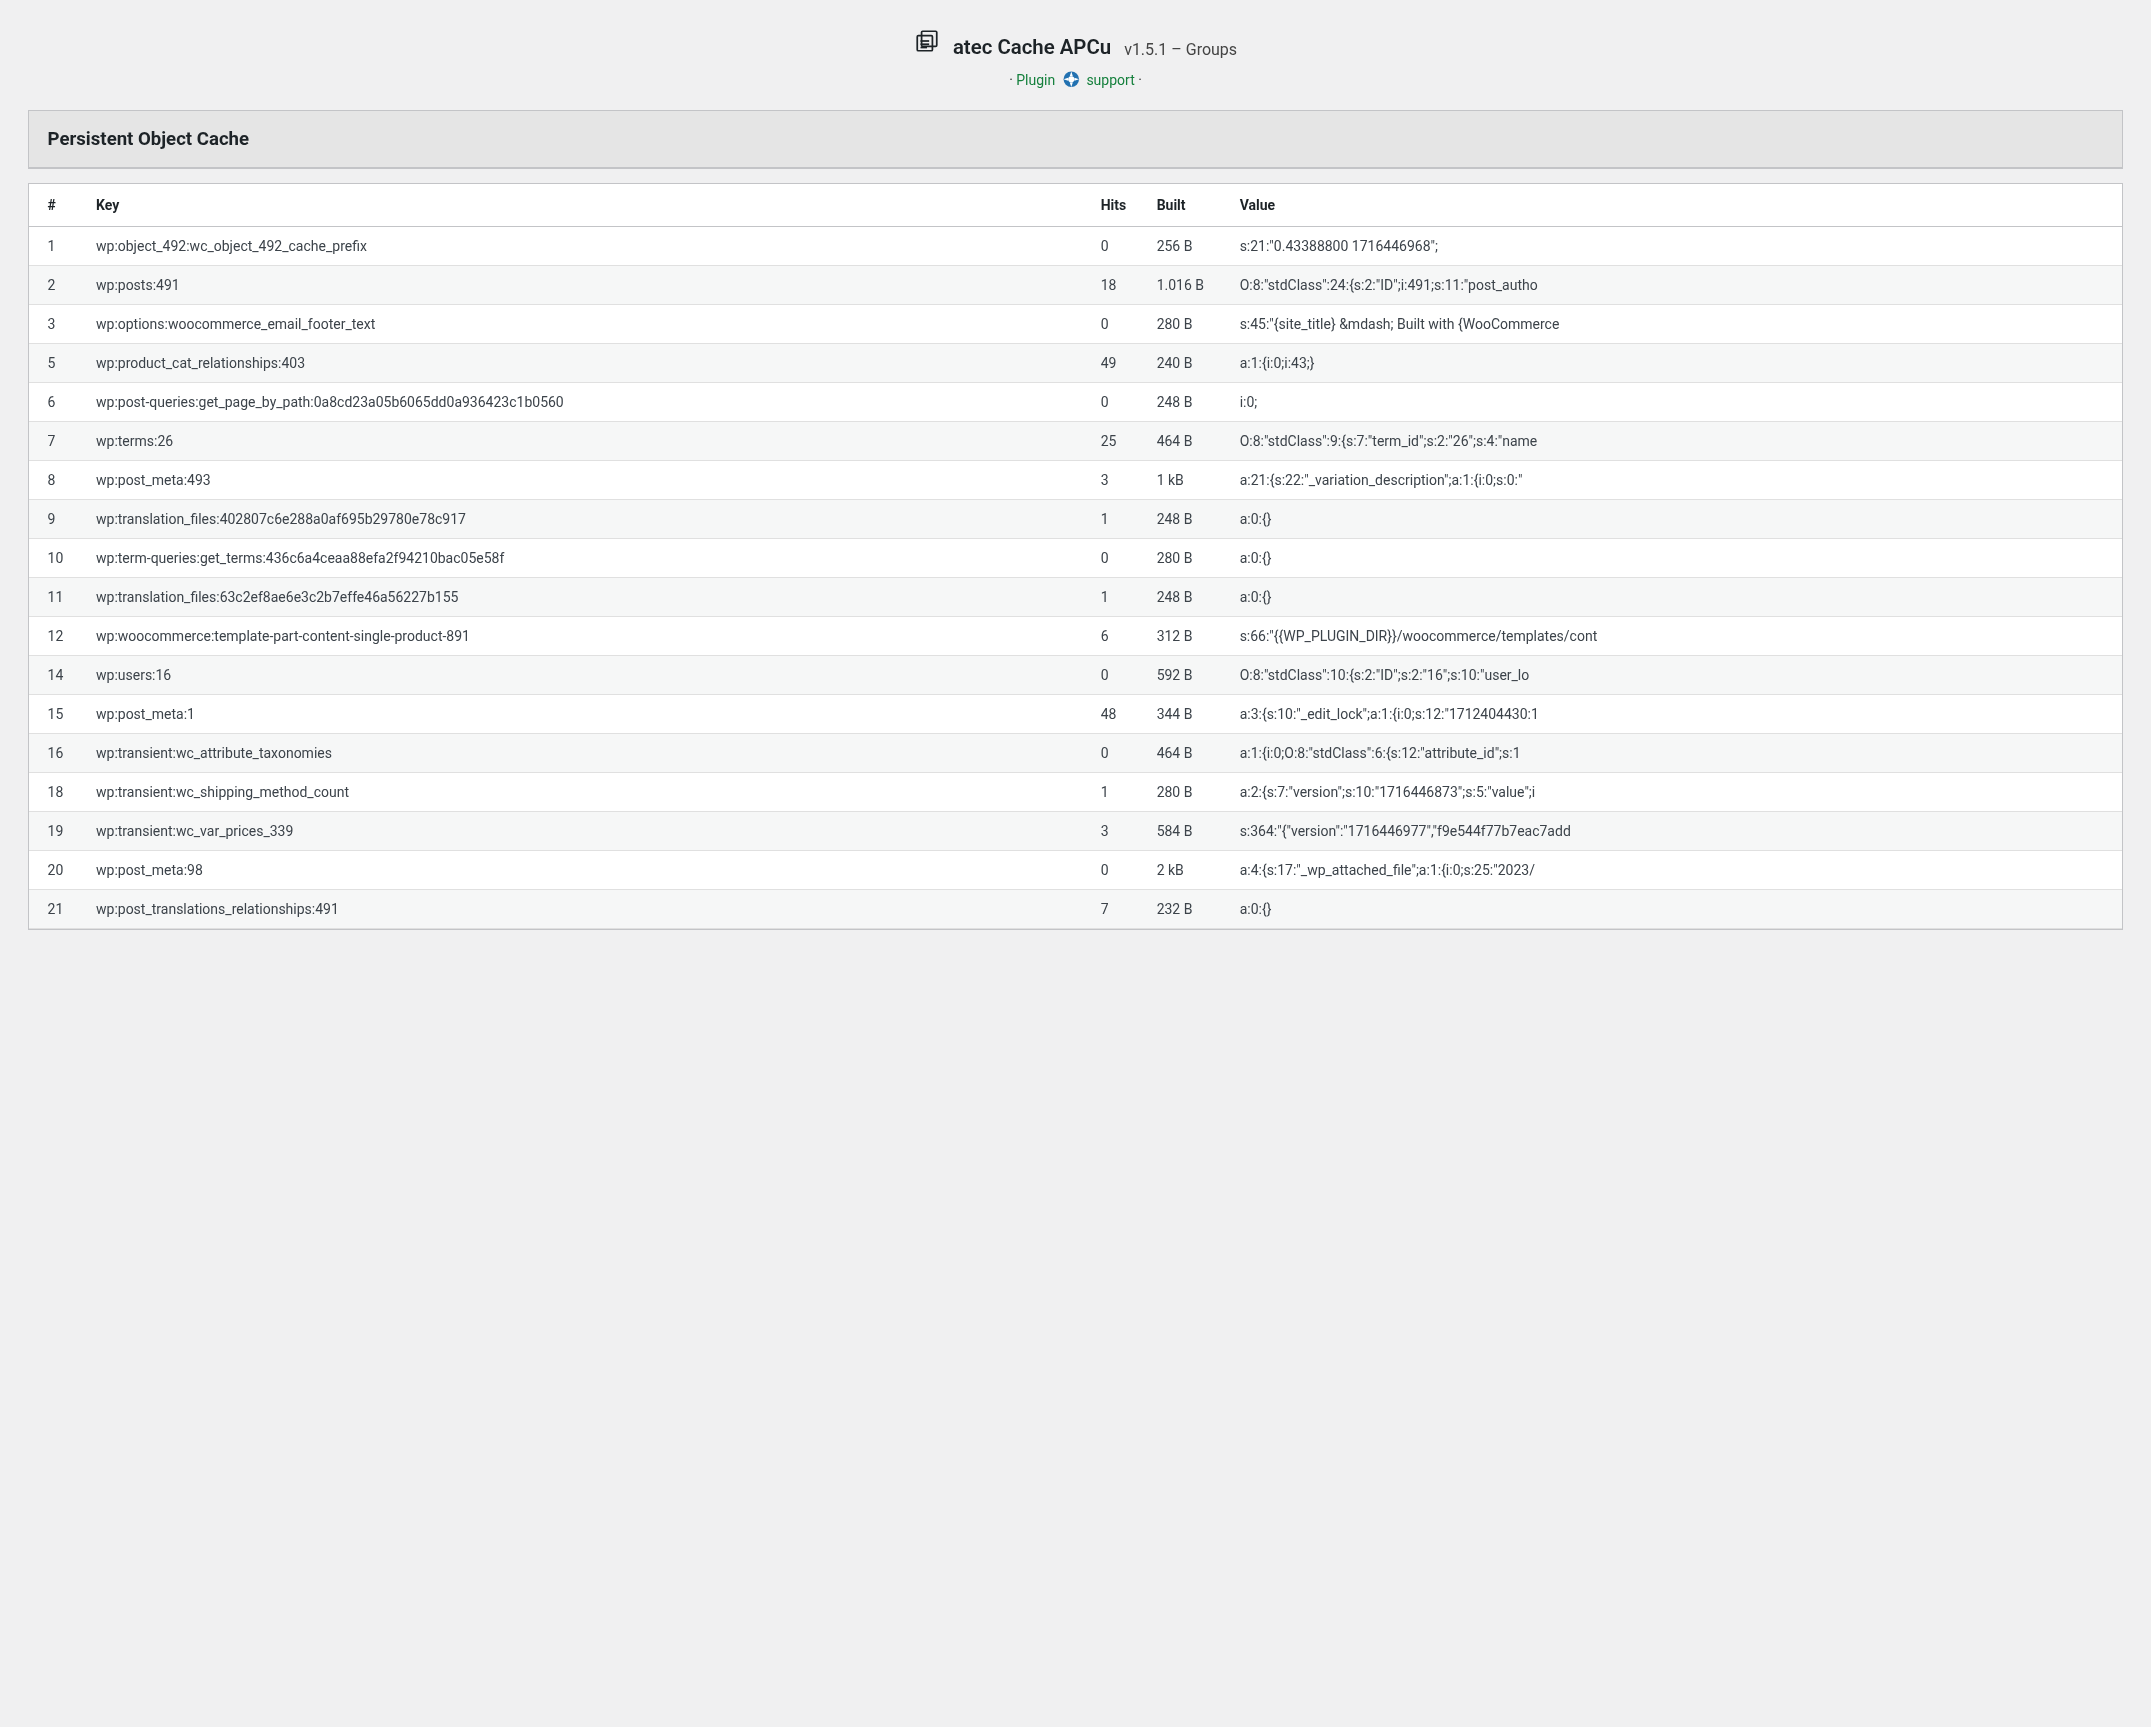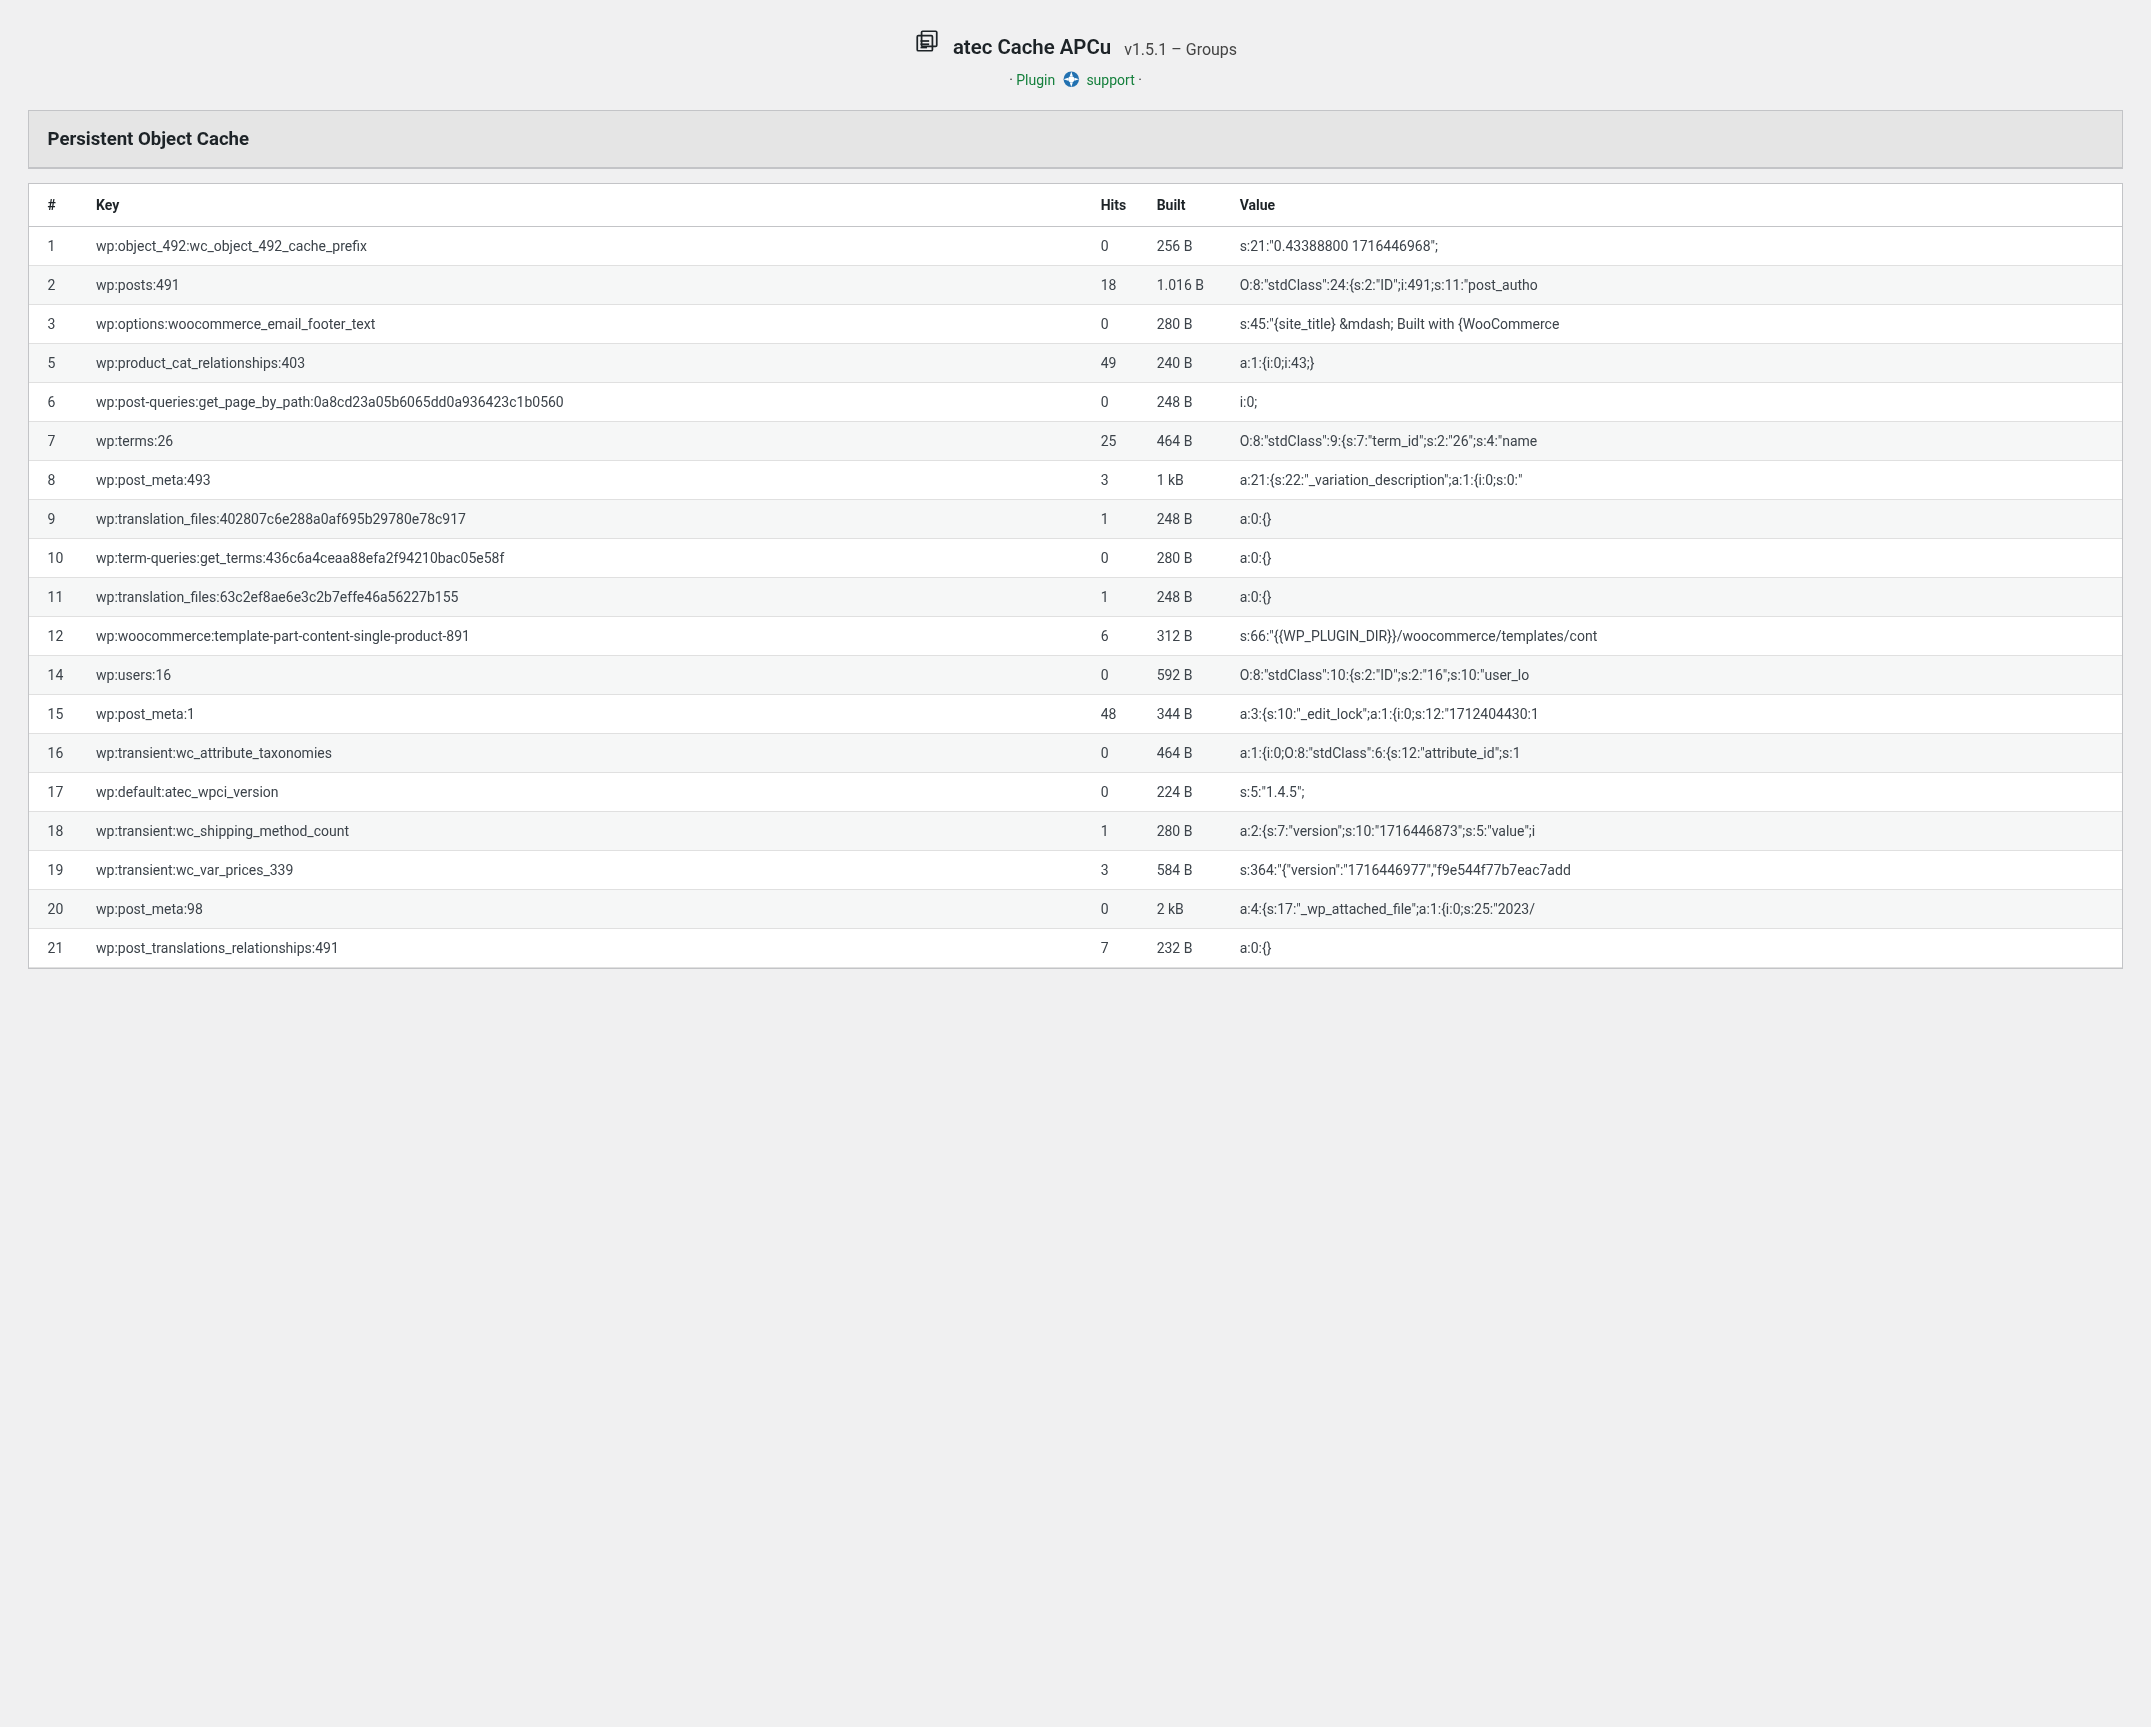--- a/index.html
+++ b/index.html
@@ -236,27 +236,20 @@
           <td class="col-value">a:3:{s:10:"_edit_lock";a:1:{i:0;s:12:"1712404430:1</td>
         </tr>
         <tr>
           <td class="col-num">16</td>
           <td class="col-key">wp:transient:wc_attribute_taxonomies</td>
           <td class="col-hits">0</td>
           <td class="col-size">464 B</td>
           <td class="col-value">a:1:{i:0;O:8:"stdClass":6:{s:12:"attribute_id";s:1</td>
         </tr>
         <tr>
-          <td class="col-num">17</td>
-          <td class="col-key">wp:default:atec_wpci_version</td>
-          <td class="col-hits">0</td>
-          <td class="col-size">224 B</td>
-          <td class="col-value">s:5:"1.4.5";</td>
-        </tr>
-        <tr>
           <td class="col-num">18</td>
           <td class="col-key">wp:transient:wc_shipping_method_count</td>
           <td class="col-hits">1</td>
           <td class="col-size">280 B</td>
           <td class="col-value">a:2:{s:7:"version";s:10:"1716446873";s:5:"value";i</td>
         </tr>
         <tr>
           <td class="col-num">19</td>
           <td class="col-key">wp:transient:wc_var_prices_339</td>
           <td class="col-hits">3</td>

